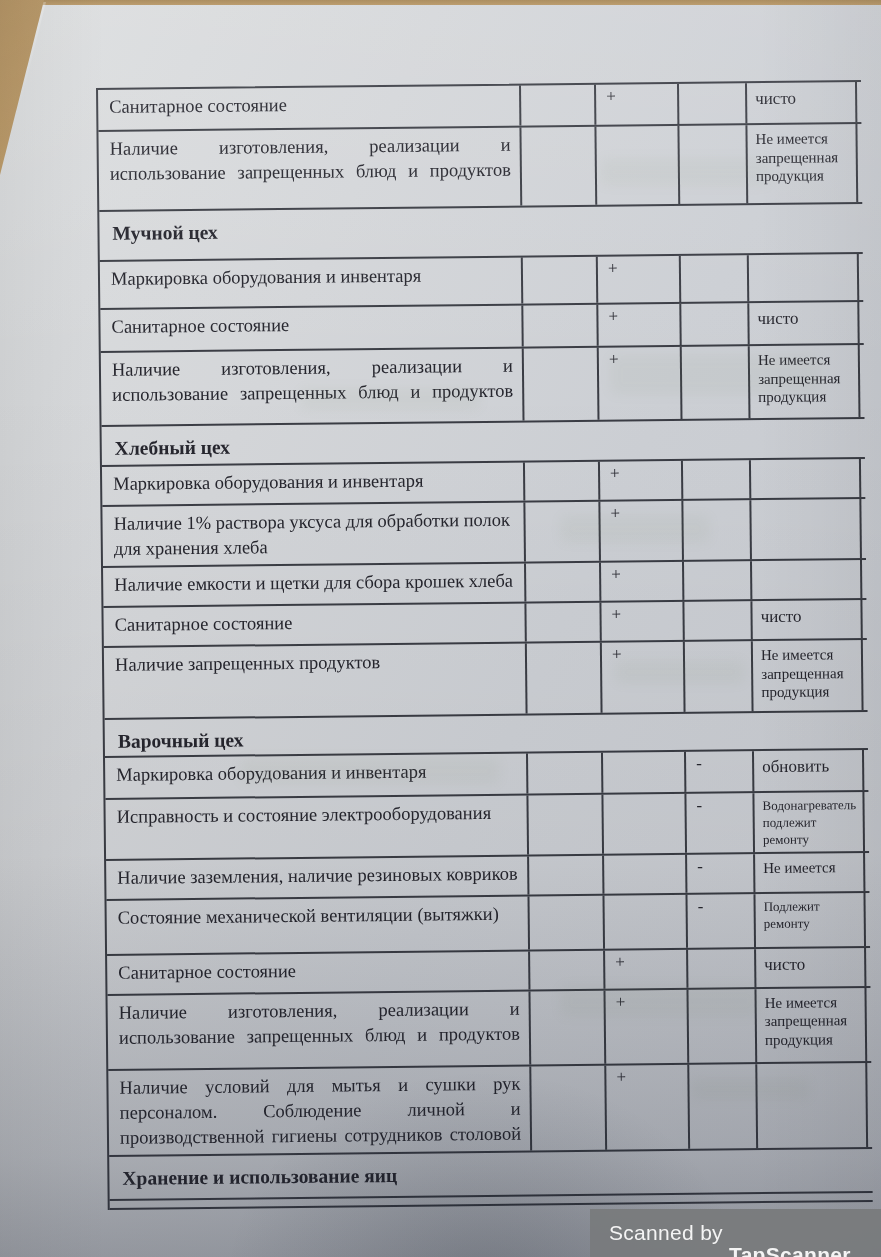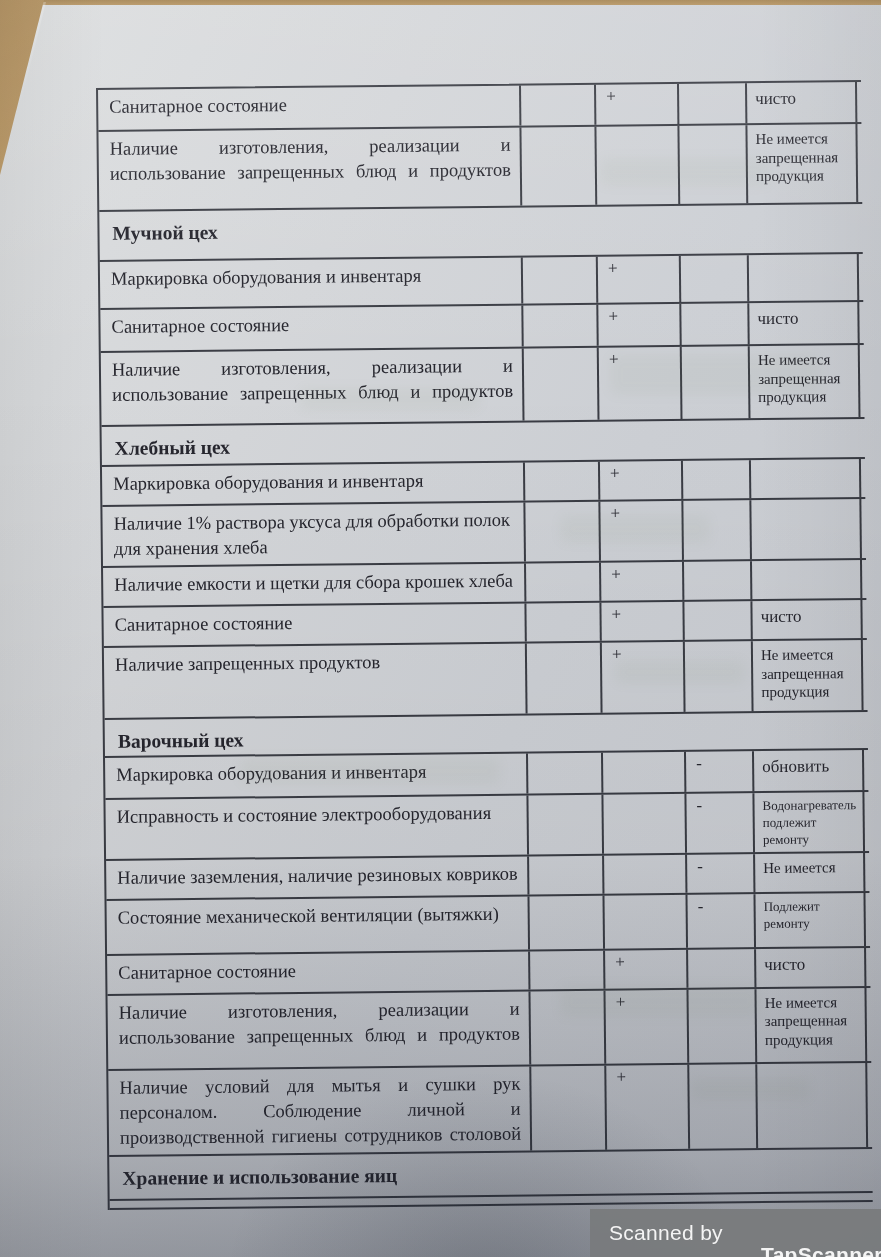--- a/index.html
+++ b/index.html
@@ -53,21 +53,21 @@
         rgba(0,0,0,.04) 68%, rgba(25,30,44,.22) 92%, rgba(25,30,44,.33) 100%),
       linear-gradient(to right, rgba(0,0,0,.05) 0%, rgba(0,0,0,0) 12%,
         rgba(0,0,0,0) 86%, rgba(0,0,0,.05) 100%);}
 
   
   .watermark{
     position:absolute;right:0;bottom:0;width:291px;height:48px;
     background:rgba(121,123,125,.96);
     display:flex;align-items:center;padding-left:19px;box-sizing:border-box;
     font-family:"Liberation Sans", sans-serif;font-size:21px;color:#f4f4f4;
-    letter-spacing:.3px;white-space:pre;gap:32px;}
+    letter-spacing:.3px;white-space:pre;}
   .watermark .brand{font-weight:700;margin-top:44px;}
 </style>
 </head>
 <body>
 
 <div class="photo">
   <div class="desk-strip"></div>
   <div class="paper-edge"></div>
   <div class="desk-corner"></div>
 

